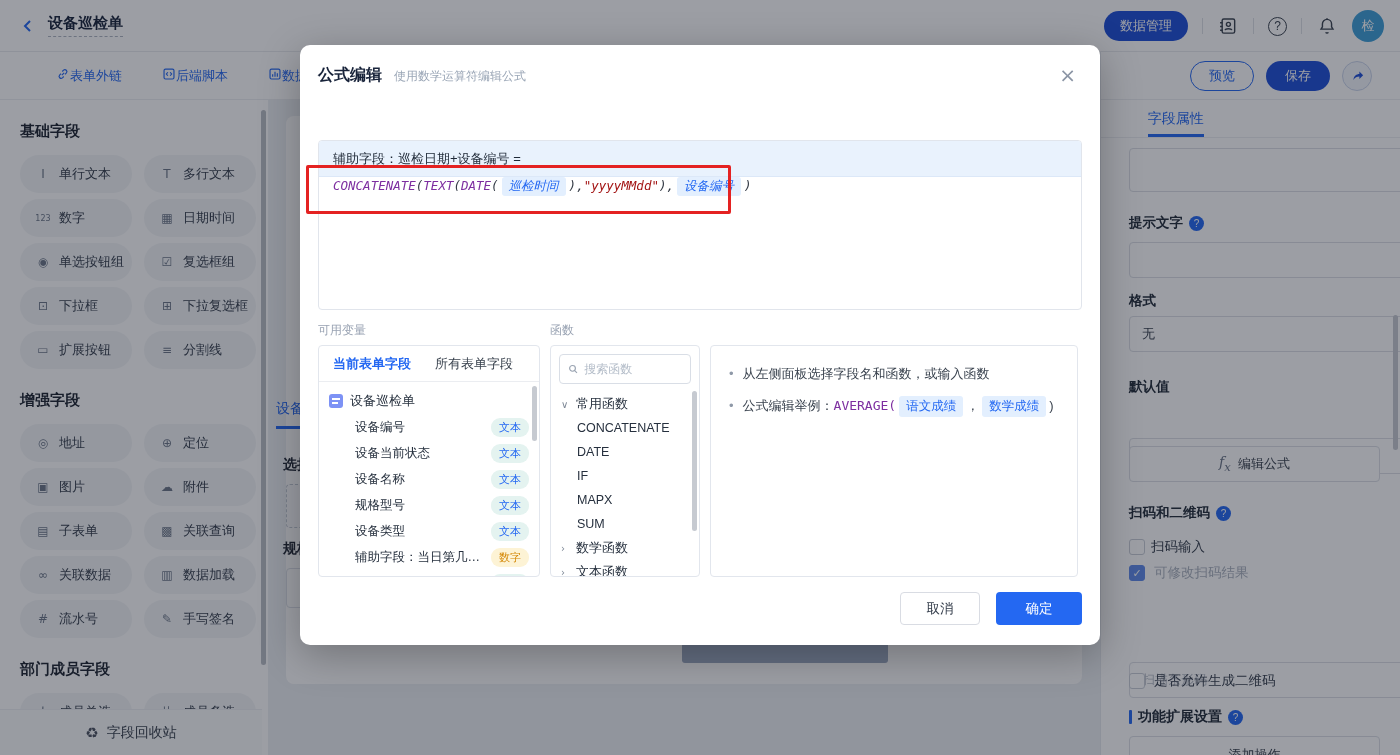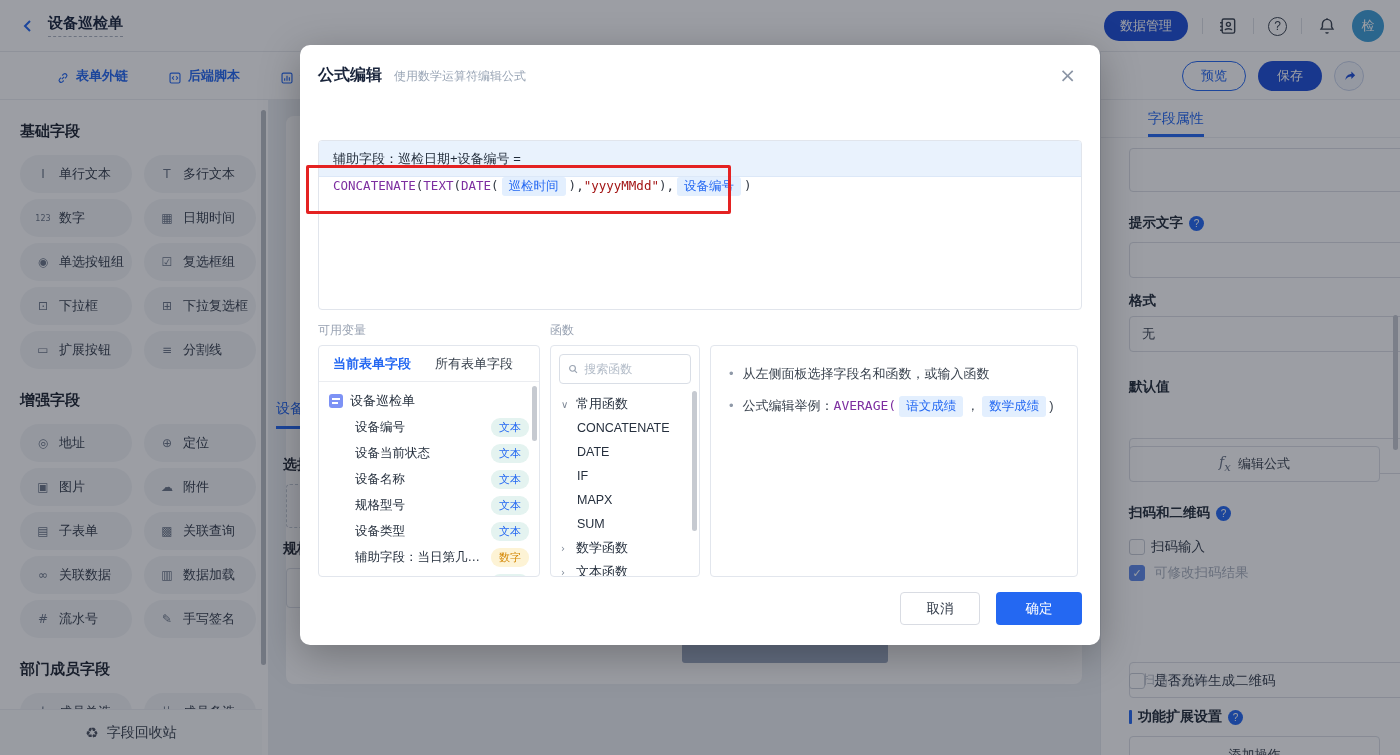--- a/index.html
+++ b/index.html
@@ -22,21 +22,21 @@
   .vsep{width:1px;height:16px;background:#dde0e6;}
   .tb-icon{width:22px;height:22px;color:#39424e;display:flex;align-items:center;justify-content:center;cursor:pointer;}
   .help-round{width:19px;height:19px;border:1.5px solid #39424e;border-radius:50%;
     font-size:12px;display:flex;align-items:center;justify-content:center;color:#39424e;cursor:pointer;}
   .avatar{width:32px;height:32px;border-radius:50%;background:#3d9fd8;color:#fff;font-size:13px;
     display:flex;align-items:center;justify-content:center;cursor:pointer;}
 
   
   .toolbar{position:absolute;top:52px;left:0;width:1100px;height:48px;background:#fff;
     border-bottom:1px solid #eceef2;display:flex;align-items:center;gap:40px;padding-left:56px;z-index:1;}
-  .tool-link{color:#2468f2;font-size:13px;display:flex;align-items:flex-end;gap:6px;cursor:pointer;font-weight:bold;}
+  .tool-link{color:#2468f2;font-size:13px;display:flex;align-items:flex-start;cursor:pointer;}
 
   
   .sidebar{position:absolute;top:100px;left:0;width:268px;bottom:0;background:#fff;overflow:hidden;z-index:1;}
   .sec-title{font-size:15px;font-weight:bold;color:#1c2430;margin:22px 0 14px 20px;}
   .pill-grid{display:grid;grid-template-columns:112px 112px;gap:6px 12px;margin-left:20px;}
   .pill{height:38px;border-radius:19px;background:#f3f5f7;display:flex;align-items:center;
     padding-left:14px;gap:7px;cursor:pointer;}
   .pill-label{font-size:13px;color:#333c4a;}
   .fi{width:18px;text-align:center;font-size:12px;color:#6b7687;font-family:"DejaVu Sans",sans-serif;}
   .fi-sm{font-size:8px;letter-spacing:0;}
@@ -55,21 +55,21 @@
   .cv-dashed{position:absolute;left:18px;top:384px;width:150px;height:44px;border:1px dashed #c3cad4;
     border-radius:4px;background:#fbfcfd;}
   .cv-input{position:absolute;left:18px;top:468px;width:150px;height:40px;border:1px solid #dce0e8;
     border-radius:4px;background:#fff;}
   .cv-submit{position:absolute;left:414px;top:543px;width:206px;height:20px;background:#9eabc2;border-radius:3px;}
 
   
   .rpanel{position:absolute;top:52px;right:0;width:300px;bottom:0;background:#fff;
     border-left:1px solid #e6e9ee;z-index:1;}
   .rp-actions{position:absolute;top:0;left:0;right:0;height:48px;border-bottom:1px solid #eceef2;
-    display:flex;align-items:center;justify-content:flex-end;gap:12px;padding-right:36px;}
+    display:flex;align-items:center;justify-content:flex-end;gap:12px;padding-right:28px;}
   .btn-preview{height:30px;width:64px;border:1px solid #2468f2;color:#2468f2;border-radius:15px;
     background:#fff;display:flex;align-items:center;justify-content:center;font-size:13px;cursor:pointer;}
   .btn-save{height:30px;width:64px;border-radius:15px;background:#1d4ed8;color:#fff;
     display:flex;align-items:center;justify-content:center;font-size:13px;cursor:pointer;}
   .btn-share{width:30px;height:30px;border-radius:50%;border:1px solid #c9d4ea;background:#f3f6fc;
     color:#1d4ed8;display:flex;align-items:center;justify-content:center;cursor:pointer;}
   .rp-tabs{position:absolute;top:48px;left:0;right:0;height:38px;border-bottom:1px solid #eceef2;
     display:flex;align-items:center;}
   .rp-tab{width:50%;text-align:center;font-size:14px;color:#39424e;cursor:pointer;position:relative;height:100%;
     display:flex;align-items:center;justify-content:center;}
@@ -107,21 +107,21 @@
   .modal{position:absolute;left:300px;top:45px;width:800px;height:600px;background:#fff;border-radius:10px;
     z-index:60;box-shadow:0 10px 40px rgba(0,0,0,.28);}
   .m-head{display:flex;align-items:baseline;padding:20px 24px 0 18px;}
   .m-title{font-size:16px;font-weight:bold;color:#18233a;}
   .m-sub{font-size:12px;color:#9aa6b6;margin-left:12px;}
   .m-close{position:absolute;right:24px;top:18px;font-size:20px;color:#8b95a5;cursor:pointer;
     font-family:"DejaVu Sans",sans-serif;}
   .f-box{position:absolute;left:18px;top:95px;width:764px;height:170px;border:1px solid #e1e5ec;border-radius:4px;overflow:hidden;}
   .f-assist{height:36px;line-height:36px;padding:0 14px;background:#e9f2fd;border-bottom:1px solid #dce8f8;
     color:#1f2937;font-size:13px;}
-  .f-body{padding:0 14px;font-family:"DejaVu Sans Mono",monospace;font-size:12.5px;color:#333a45;}
+  .f-body{padding:0 14px;font-family:"DejaVu Sans Mono",monospace;font-size:12.5px;color:#333a45;font-style:italic;}
   .tok-fn{color:#7d2ea0;}
   .tok-str{color:#a31515;}
   .chip{display:inline-block;background:#e3effe;color:#2468f2;border-radius:3px;padding:1px 7px;margin:0 3px;
     font-family:"Liberation Sans","DejaVu Sans",sans-serif;font-size:12.5px;cursor:pointer;}
   .red-annot{position:absolute;left:6px;top:120px;width:425px;height:49px;border:3px solid #e42222;
     border-radius:2px;z-index:5;pointer-events:none;}
   .m-sec-label{position:absolute;top:277px;font-size:12px;color:#98a2b2;}
   .m-panel{position:absolute;top:300px;height:232px;border:1px solid #e2e6ed;border-radius:4px;background:#fff;overflow:hidden;}
   .vars-panel{left:18px;width:222px;}
   .vars-tabs{height:36px;display:flex;align-items:center;border-bottom:1px solid #ebedf1;padding:0 14px;gap:24px;}

